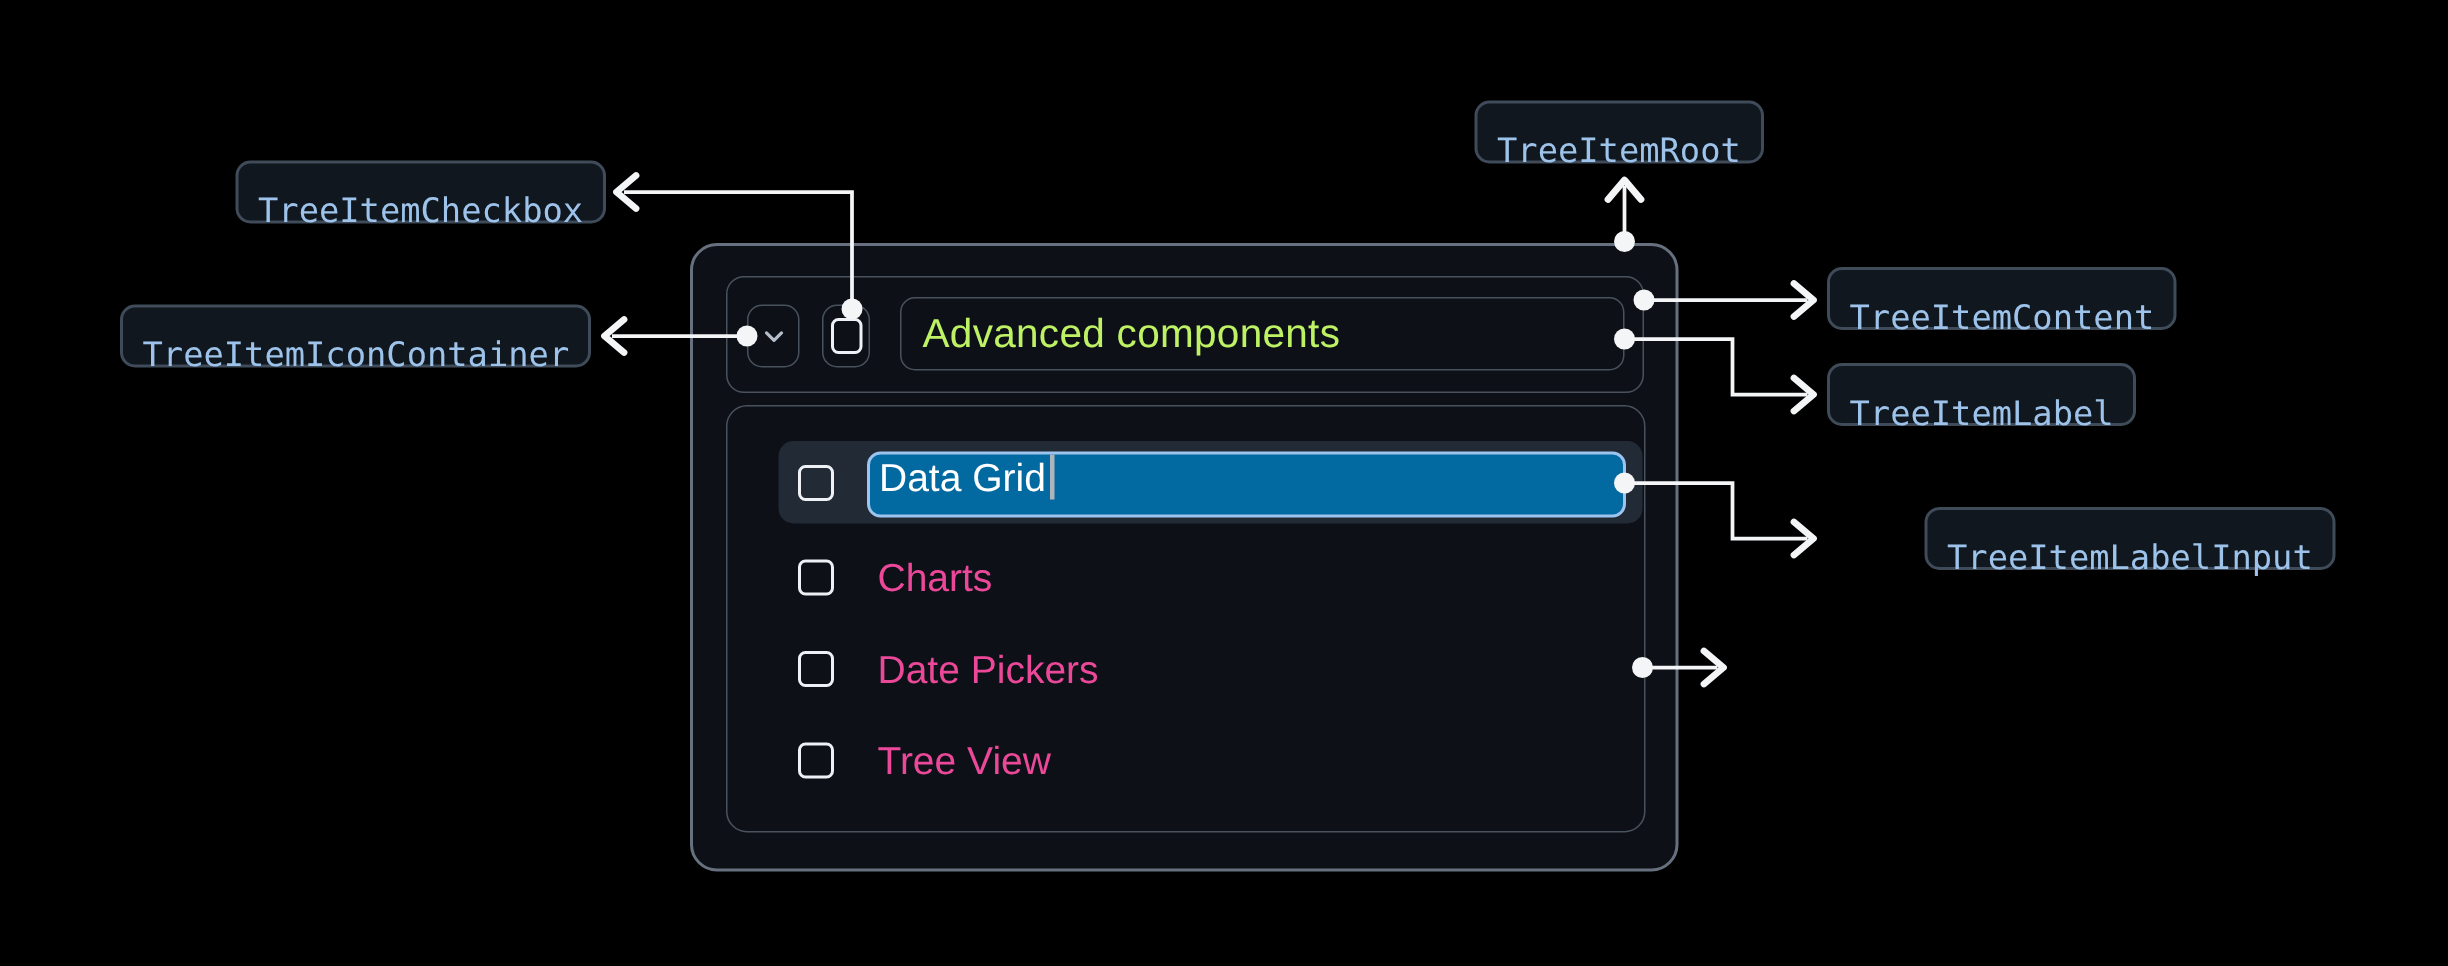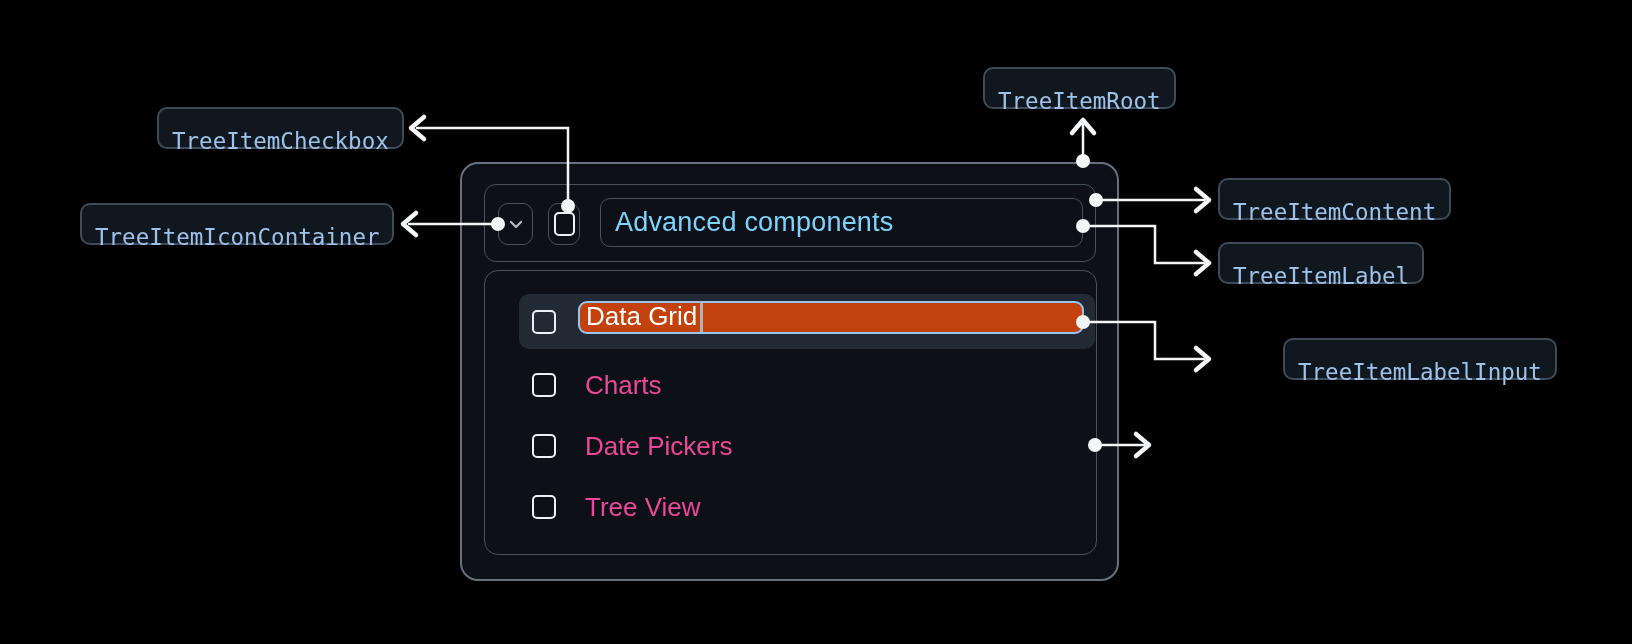--- a/index.html
+++ b/index.html
@@ -39,37 +39,37 @@
   }
   .cb-glyph.hdr{width:21px;height:24px;}
   .cb-glyph.row{width:24px;height:24px;position:absolute;left:532px;}
   .label-box{
     left:600px;top:198px;width:483px;height:49px;
     border:1.5px solid #49525c;border-radius:10px;
     display:flex;align-items:center;
     padding-left:14px;
   }
   .label-box span{
-    color:#7dd3fc;font-size:27px;letter-spacing:0.2px;
+    color:#bef264;font-size:27px;letter-spacing:0.2px;
   }
   .group-box{
     left:484px;top:270px;width:613px;height:285px;
     border:1.5px solid #49525c;border-radius:14px;
   }
   .row-editing{
     left:519px;top:294px;width:576px;height:55px;
     background:#222a36;border-radius:10px;
   }
   .row-editing .cb-glyph.row{top:16px;left:13px;}
   .label-input{
     position:absolute;box-sizing:border-box;
-    left:59px;top:7px;width:506px;height:33px;
+    left:59px;top:7px;width:506px;height:44px;
     border:2px solid #9cc4ee;border-radius:9px;
-    background:#c2410c;
-    display:flex;align-items:flex-end;padding-left:6px;
+    background:#0369a1;
+    display:flex;align-items:flex-start;padding-left:6px;
   }
   .label-input span{color:#ffffff;font-size:26px;}
   .caret{
     display:inline-block;width:3px;height:30px;
     background:#aeb4bc;margin-left:3px;
   }
   .child-row{position:absolute;left:0;top:0;width:1632px;height:0;}
   .child-row .cb-glyph.row{top:-12px;}
   .child-label{
     position:absolute;left:585px;top:-17px;

